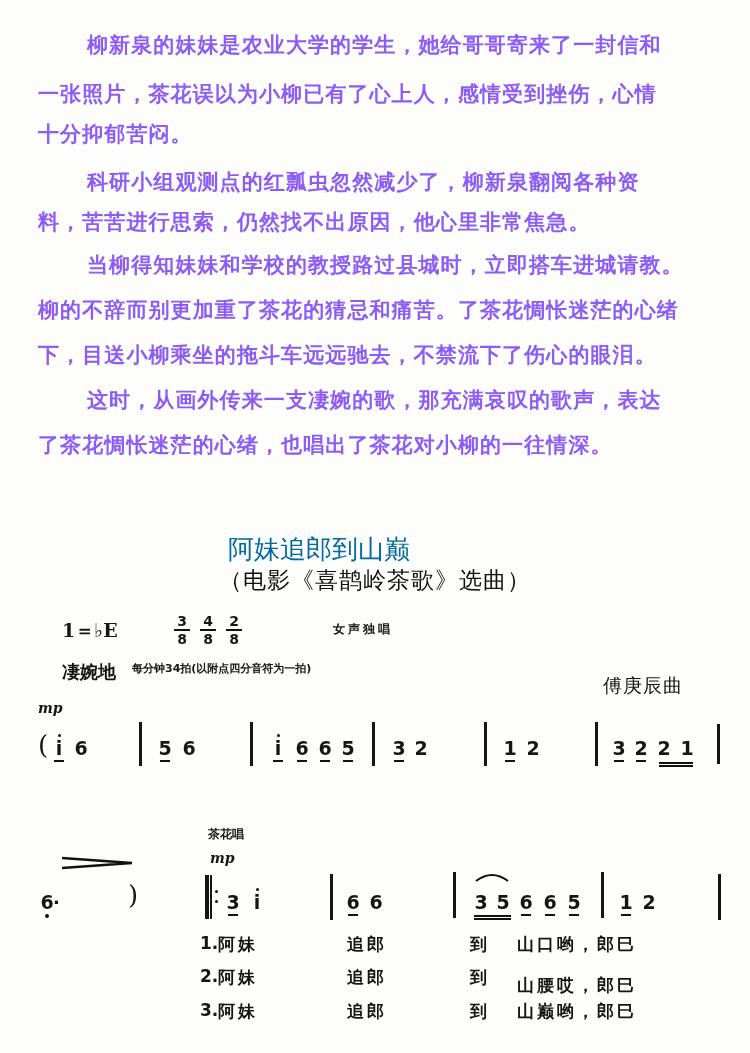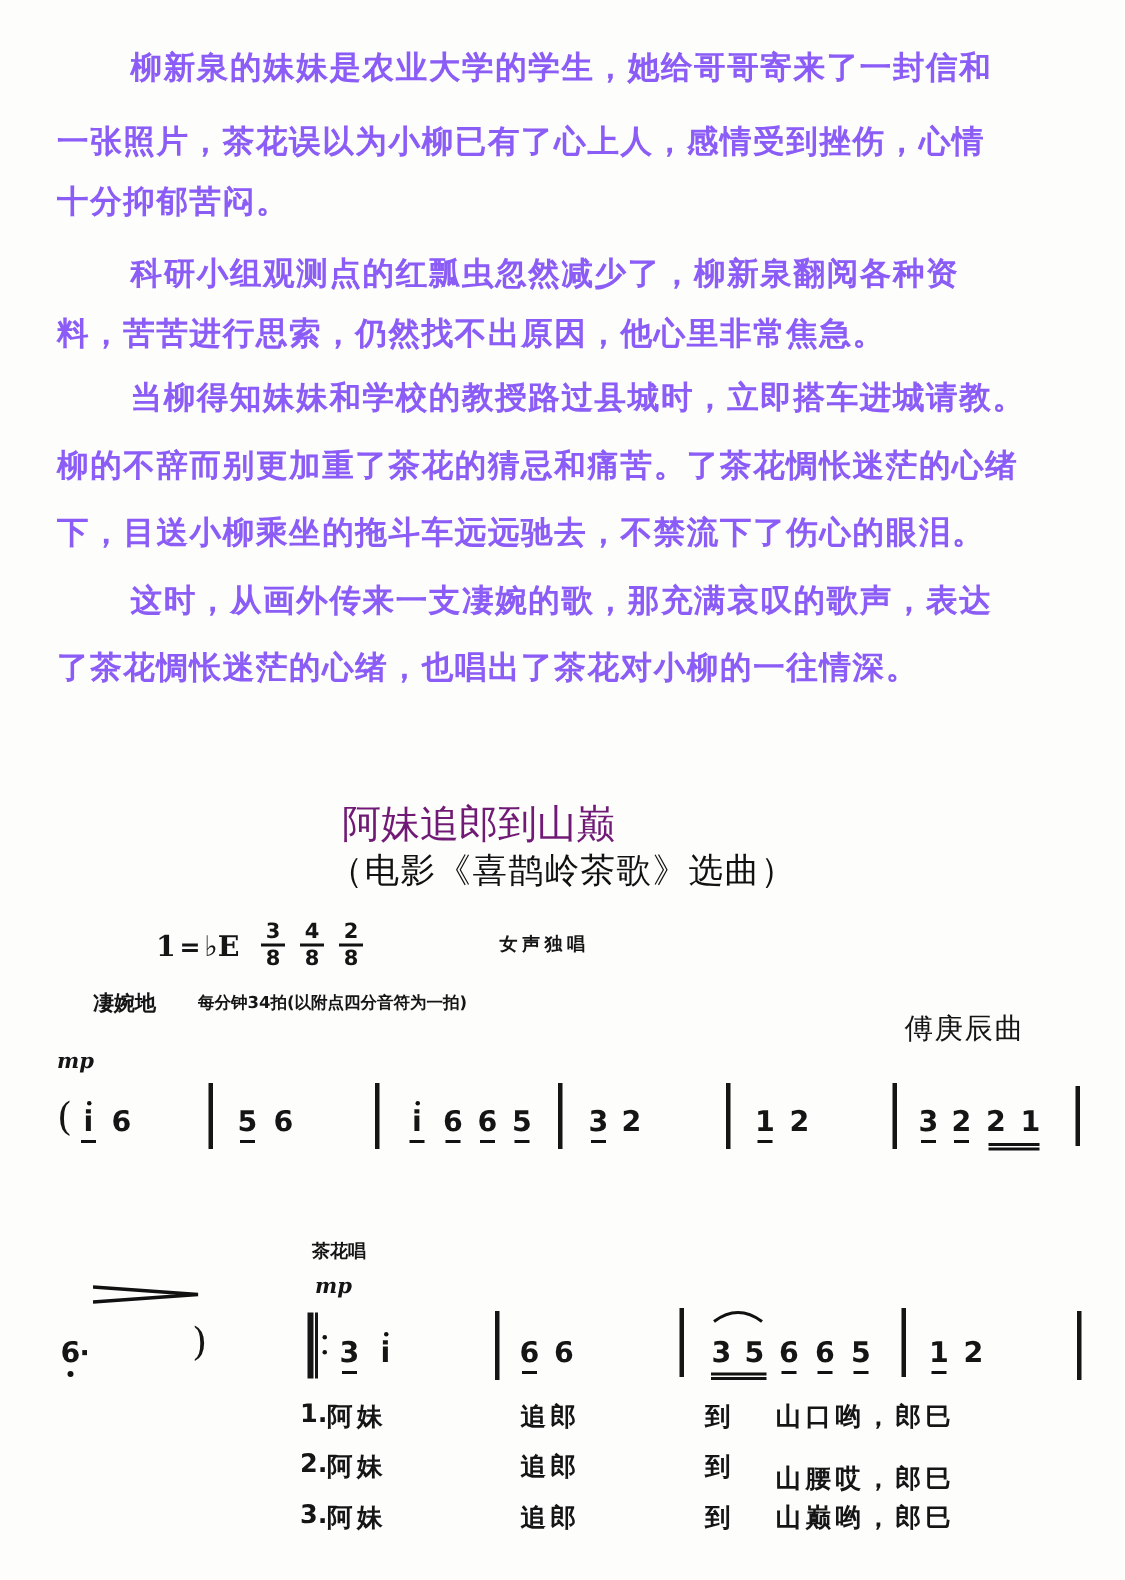--- a/index.html
+++ b/index.html
@@ -6,23 +6,23 @@
   body {
     width:750px; height:1053px; background:#fdfdfb; position:relative; overflow:hidden;
     color:#151515; font-family:"DejaVu Sans", sans-serif;
   }
   .abs { position:absolute; white-space:nowrap; }
   .para-line {
     position:absolute; left:38px; font-size:21px; line-height:24px; font-weight:bold;
     letter-spacing:1.1px; white-space:nowrap; color:#8b5cf6;
   }
   .para-line.indent { left:87px; }
-  .title { font-family:"DejaVu Serif", serif; font-size:26px; left:0; width:638px; text-align:center; color:#701a75; }
+  .title { font-family:"DejaVu Serif", serif; font-size:26px; left:0; width:638px; text-align:center; color:#0369a1; }
   .subtitle { font-family:"DejaVu Serif", serif; font-size:23px; left:0; width:750px; text-align:center; color:#111; letter-spacing:1px; }
-  .key { font-family:"DejaVu Serif", serif; font-weight:bold; font-size:19px;margin-left:42px; }
+  .key { font-family:"DejaVu Serif", serif; font-weight:bold; font-size:19px; }
   .ts { position:absolute; width:16px; text-align:center; font-family:"DejaVu Sans", sans-serif; font-weight:bold; font-size:14px; line-height:14px; }
   .ts .num { display:block; border-bottom:2px solid #111; padding-bottom:1px; }
   .ts .den { display:block; padding-top:1px; }
   .small-bold { font-size:12px; font-weight:bold; letter-spacing:3px; }
   .tempo { font-size:11px; font-weight:bold; }
   .composer { font-family:"DejaVu Serif", serif; font-size:19px; letter-spacing:1px; }
   .dyn { font-family:"DejaVu Serif", serif; font-style:italic; font-weight:bold; font-size:14px; }
   .note { position:absolute; font-weight:bold; font-size:19px; line-height:20px; width:14px; text-align:center; }
   .note.u1::after { content:""; position:absolute; left:2px; right:2px; bottom:-4px; border-bottom:2px solid #111; }
   .note.dot-above::before { content:""; position:absolute; left:6px; top:-4px; width:3px; height:3px; background:#111; border-radius:50%; }
@@ -59,21 +59,21 @@
 <div class="ts" style="left:200px; top:614px">
   <span class="num">4</span>
   <span class="den">8</span>
 </div>
 <div class="ts" style="left:226px; top:614px">
   <span class="num">2</span>
   <span class="den">8</span>
 </div>
 <div class="abs small-bold" style="left:333px; top:621px">女声独唱</div>
 
-<div class="abs tempo" style="left:62px; top:660px; font-size:14px">凄婉地</div>
+<div class="abs tempo" style="left:62px; top:660px; font-size:18px">凄婉地</div>
 <div class="abs tempo" style="left:132px; top:661px">每分钟34拍(以附点四分音符为一拍)</div>
 <div class="abs composer" style="left:603px; top:673px">傅庚辰曲</div>
 
 <div>
   <div class="abs dyn" style="left:38px; top:700px">mp</div>
   <div class="abs paren" style="left:38px; top:730px">(</div>
 
   <div class="note u1 dot-above" style="left:52px; top:738px">i</div>
   <div class="note" style="left:74px; top:738px">6</div>
   <div class="bar" style="left:139px; top:722px; height:44px"></div>

